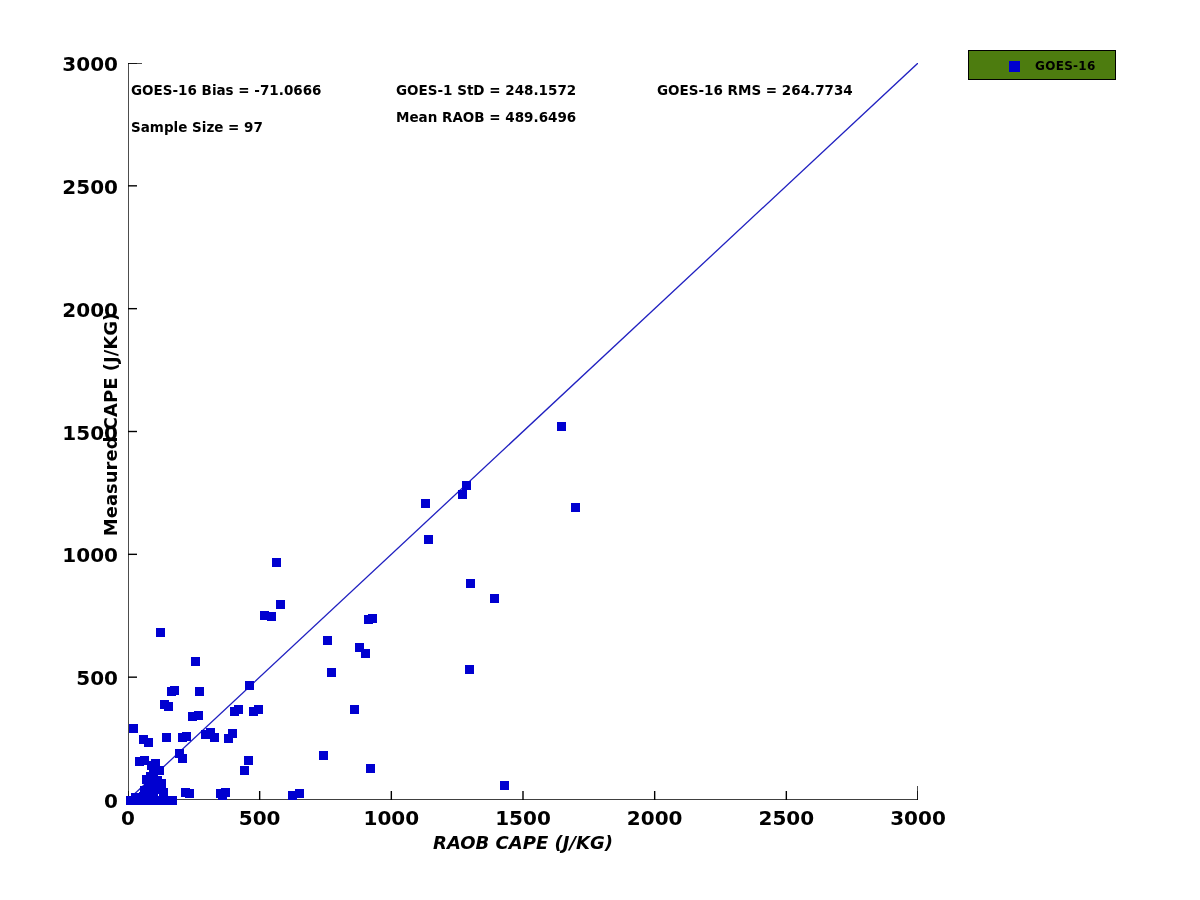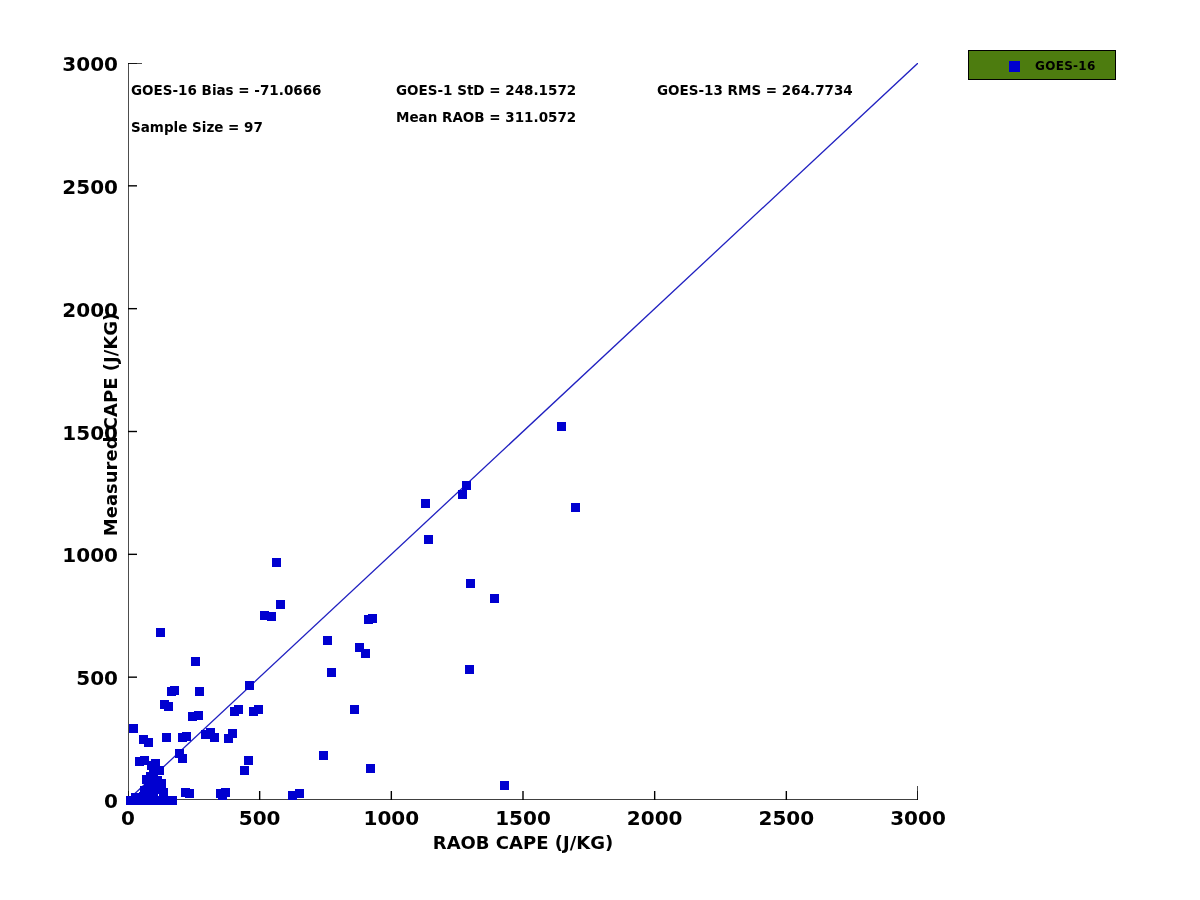--- a/index.html
+++ b/index.html
@@ -96,20 +96,21 @@
   #xaxis-label {
     position: absolute;
     left: 128px;
     top: 832px;
     width: 790px;
     text-align: center;
     font-size: 18px;
     font-weight: bold;
     color: #000000;
     white-space: nowrap;
+    font-style: italic;
   }
   #yaxis-label {
     position: absolute;
     left: -260px;
     top: 414px;
     width: 740px;
     text-align: center;
     font-size: 18px;
     font-weight: bold;
     color: #000000;
@@ -147,23 +148,23 @@
   }
 </style>
 </head>
 <body>
 
 <div id="figure">
 
 
   <div class="stat-text" id="stat-bias">GOES-16 Bias = -71.0666</div>
   <div class="stat-text" id="stat-std">GOES-1 StD = 248.1572</div>
-  <div class="stat-text" id="stat-rms">GOES-13 RMS = 264.7734</div>
+  <div class="stat-text" id="stat-rms">GOES-16 RMS = 264.7734</div>
   <div class="stat-text" id="stat-sample">Sample Size = 97</div>
-  <div class="stat-text" id="stat-mean">Mean RAOB = 311.0572</div>
+  <div class="stat-text" id="stat-mean">Mean RAOB = 489.6496</div>
 
   <div id="legend">
     <div id="legend-swatch"></div>
     <div id="legend-label">GOES-16</div>
   </div>
 
   <div id="plot-area">
     <svg id="plot-frame" viewBox="0 0 790 737" preserveAspectRatio="none">
       <g id="svg-frame">
           <line x1="0" y1="0" x2="0" y2="737" stroke="#000" stroke-width="1.4"></line>

